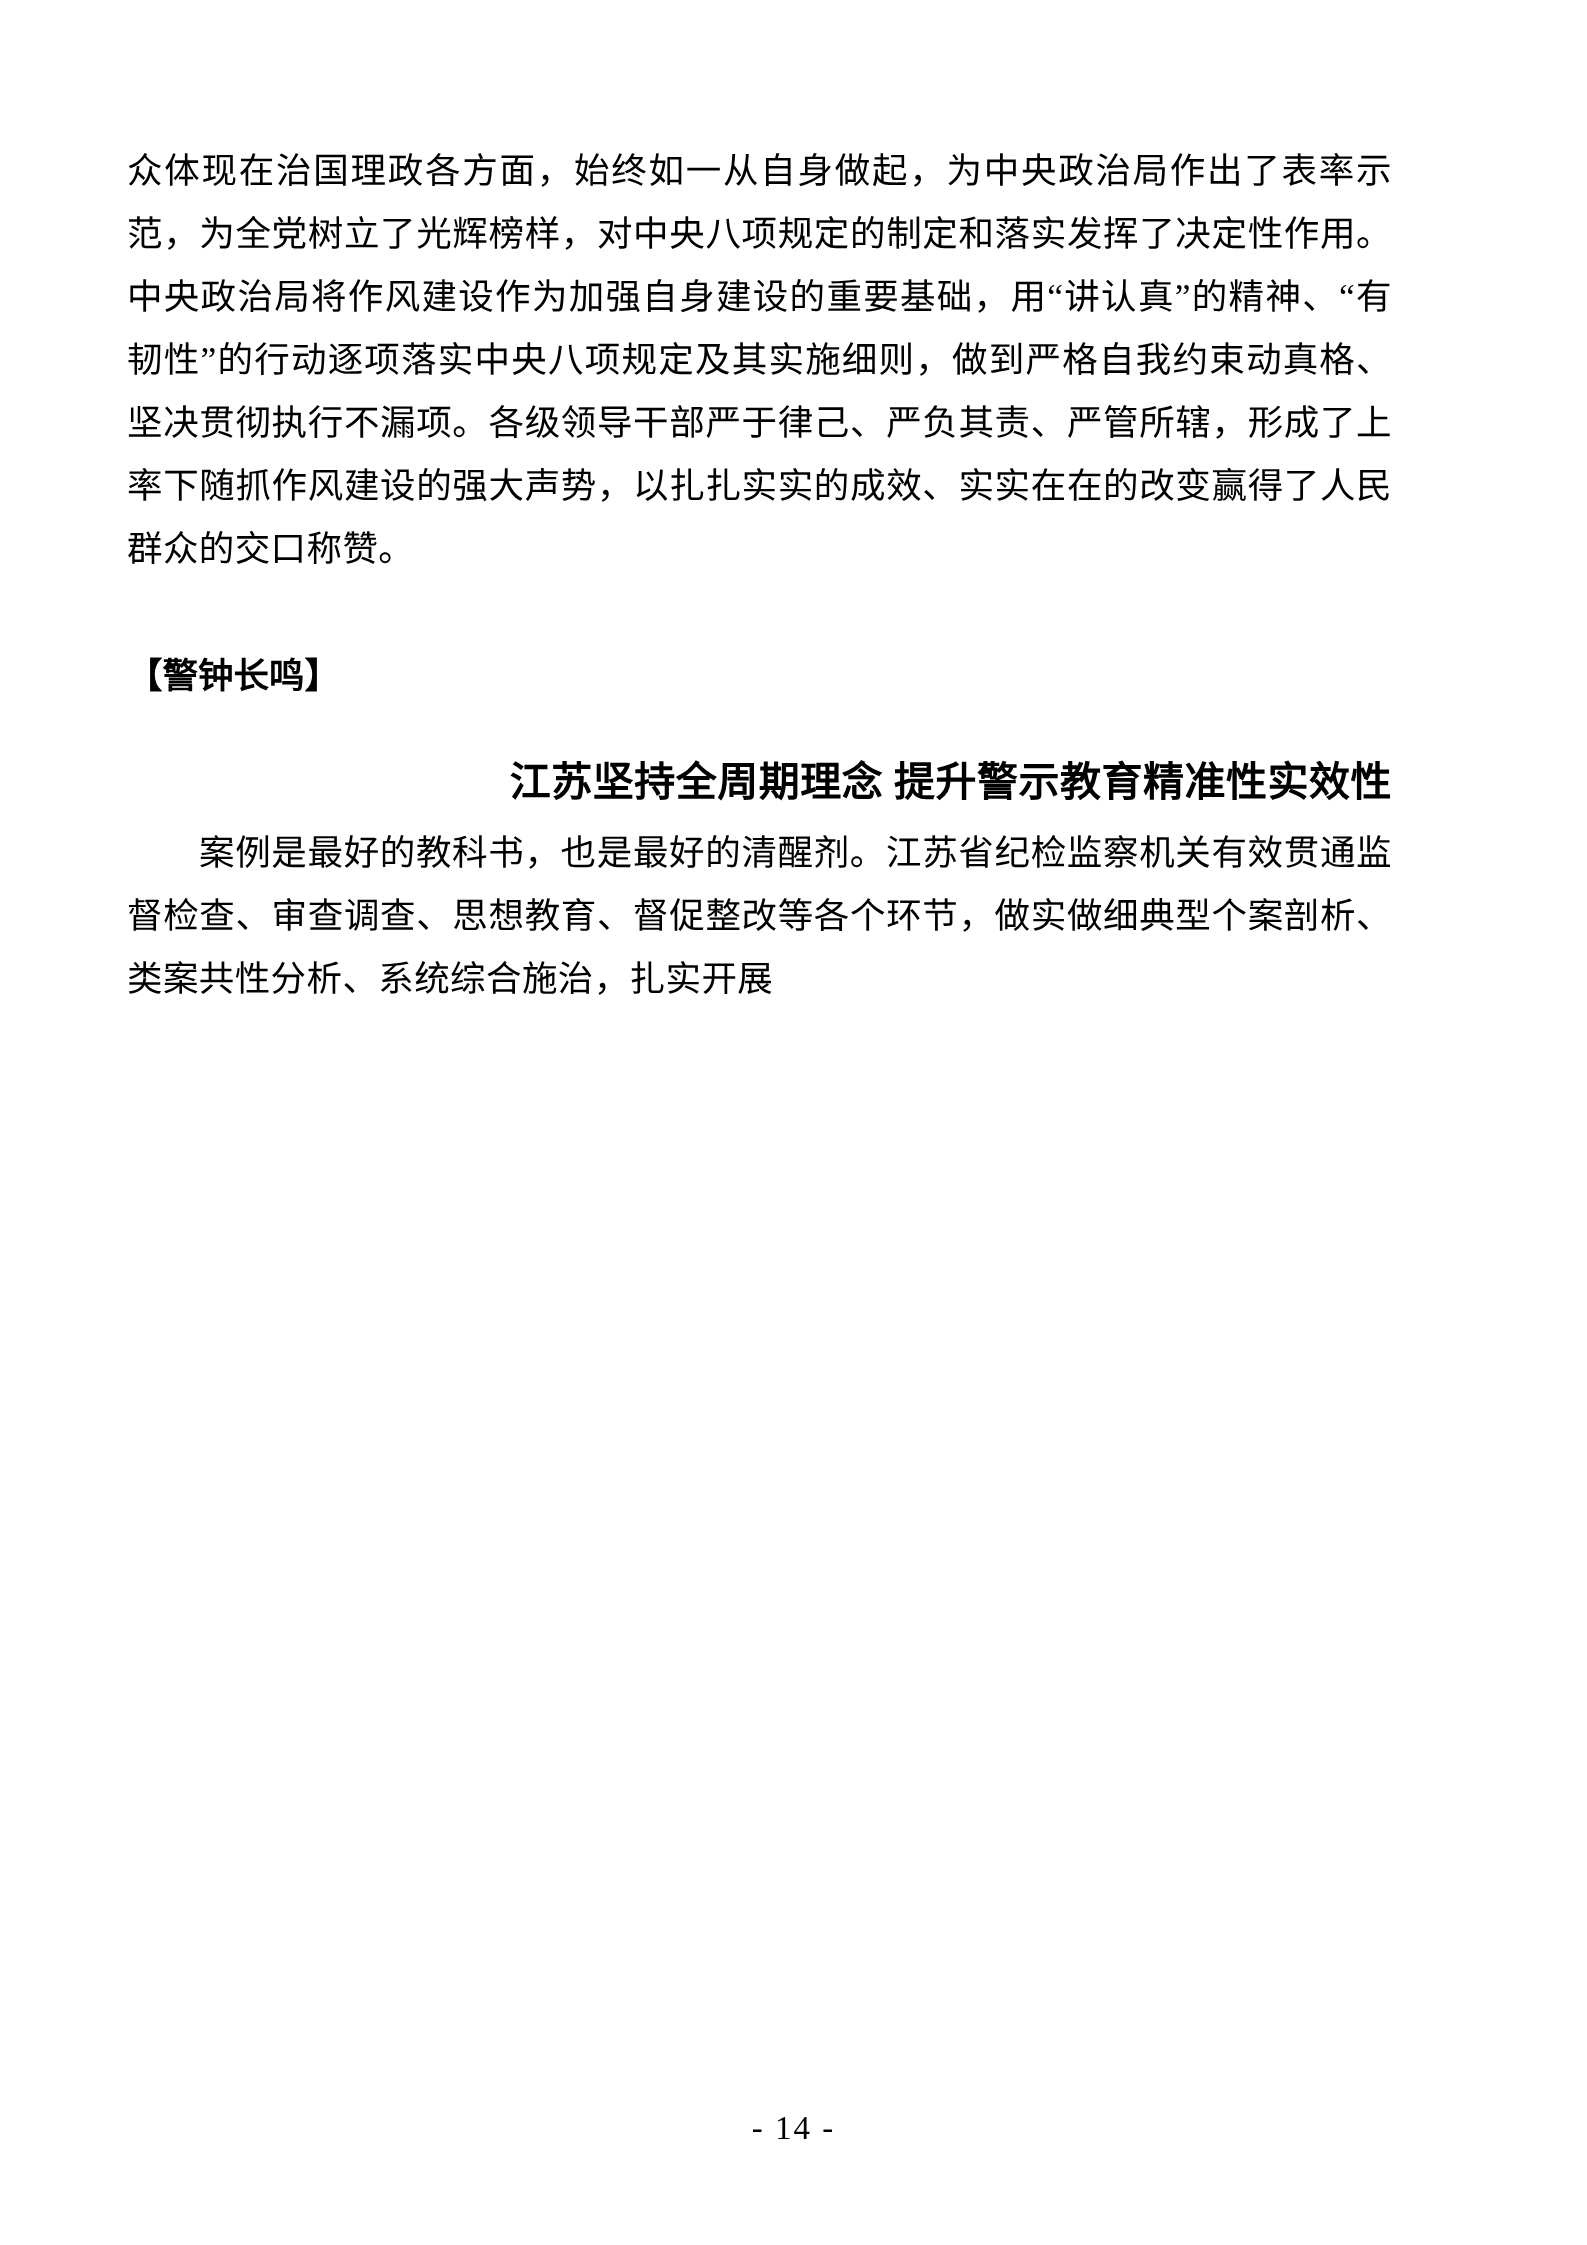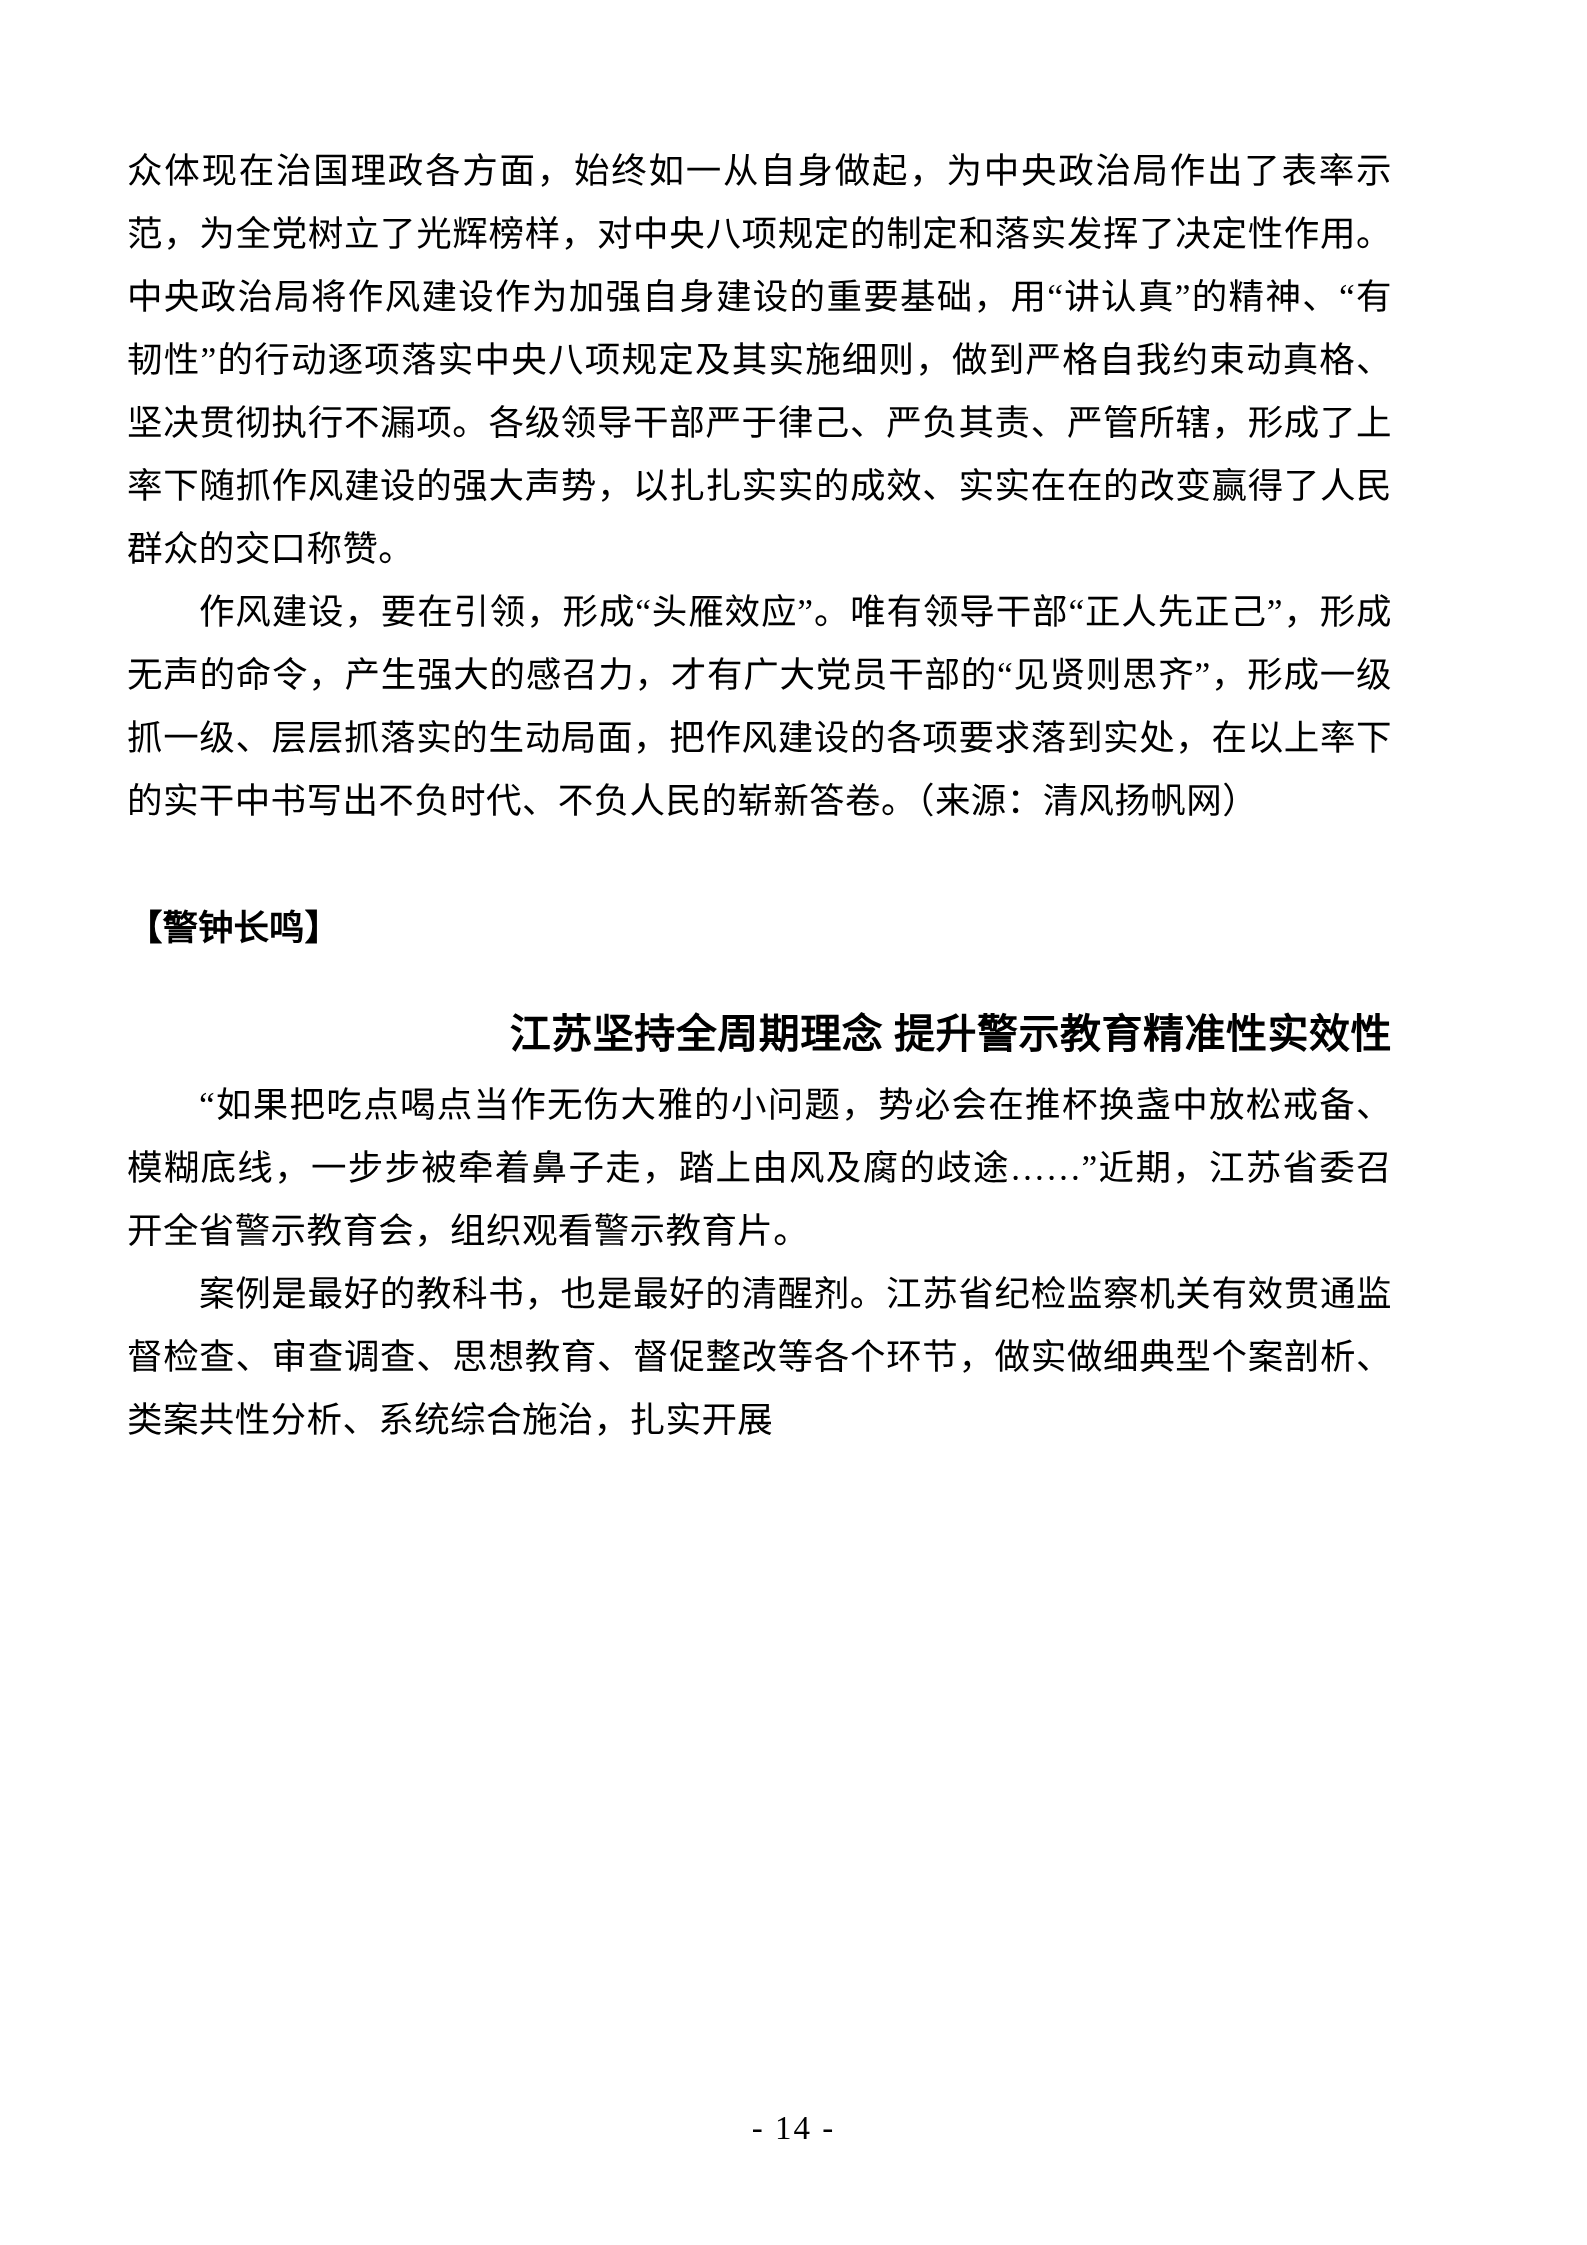--- a/index.html
+++ b/index.html
@@ -72,33 +72,31 @@
   }
 </style>
 </head>
 <body>
 
 <div class="page">
   <div class="content">
 
     <p class="body-par">众体现在治国理政各方面，始终如一从自身做起，为中央政治局作出了表率示范，为全党树立了光辉榜样，对中央八项规定的制定和落实发挥了决定性作用。中央政治局将作风建设作为加强自身建设的重要基础，用“讲认真”的精神、“有韧性”的行动逐项落实中央八项规定及其实施细则，做到严格自我约束动真格、坚决贯彻执行不漏项。各级领导干部严于律己、严负其责、严管所辖，形成了上率下随抓作风建设的强大声势，以扎扎实实的成效、实实在在的改变赢得了人民群众的交口称赞。</p>
 
-    <p class="body-par indent2">作风建设，要在引领，形成“头雁效应”。唯有领导干部“正人先正己”，形成无声的命令，产生强大的感召力，才有广大党员干部的“见贤则思齐”，形成一级抓一级、层层抓落实的生动局面，把作风建设的各项要求落到实处，在以上率下的实干中书写出不负时代、不负人民的崭新答卷。（来源：清风扬帆网）</p>
 
     <div class="gap-before-tag"></div>
 
     <p class="section-tag">【警钟长鸣】</p>
 
     <div class="gap-after-tag"></div>
 
     <h1 class="article-title">江苏坚持全周期理念 提升警示教育精准性实效性</h1>
 
     <div class="gap-after-title"></div>
 
-    <p class="body-par indent2">“如果把吃点喝点当作无伤大雅的小问题，势必会在推杯换盏中放松戒备、模糊底线，一步步被牵着鼻子走，踏上由风及腐的歧途……”近期，江苏省委召开全省警示教育会，组织观看警示教育片。</p>
 
 
     <p class="body-par indent2">案例是最好的教科书，也是最好的清醒剂。江苏省纪检监察机关有效贯通监督检查、审查调查、思想教育、督促整改等各个环节，做实做细典型个案剖析、类案共性分析、系统综合施治，扎实开展</p>
 
   </div>
 
   <div class="page-number">- 14 -</div>
 </div>
 
 </body></html>

